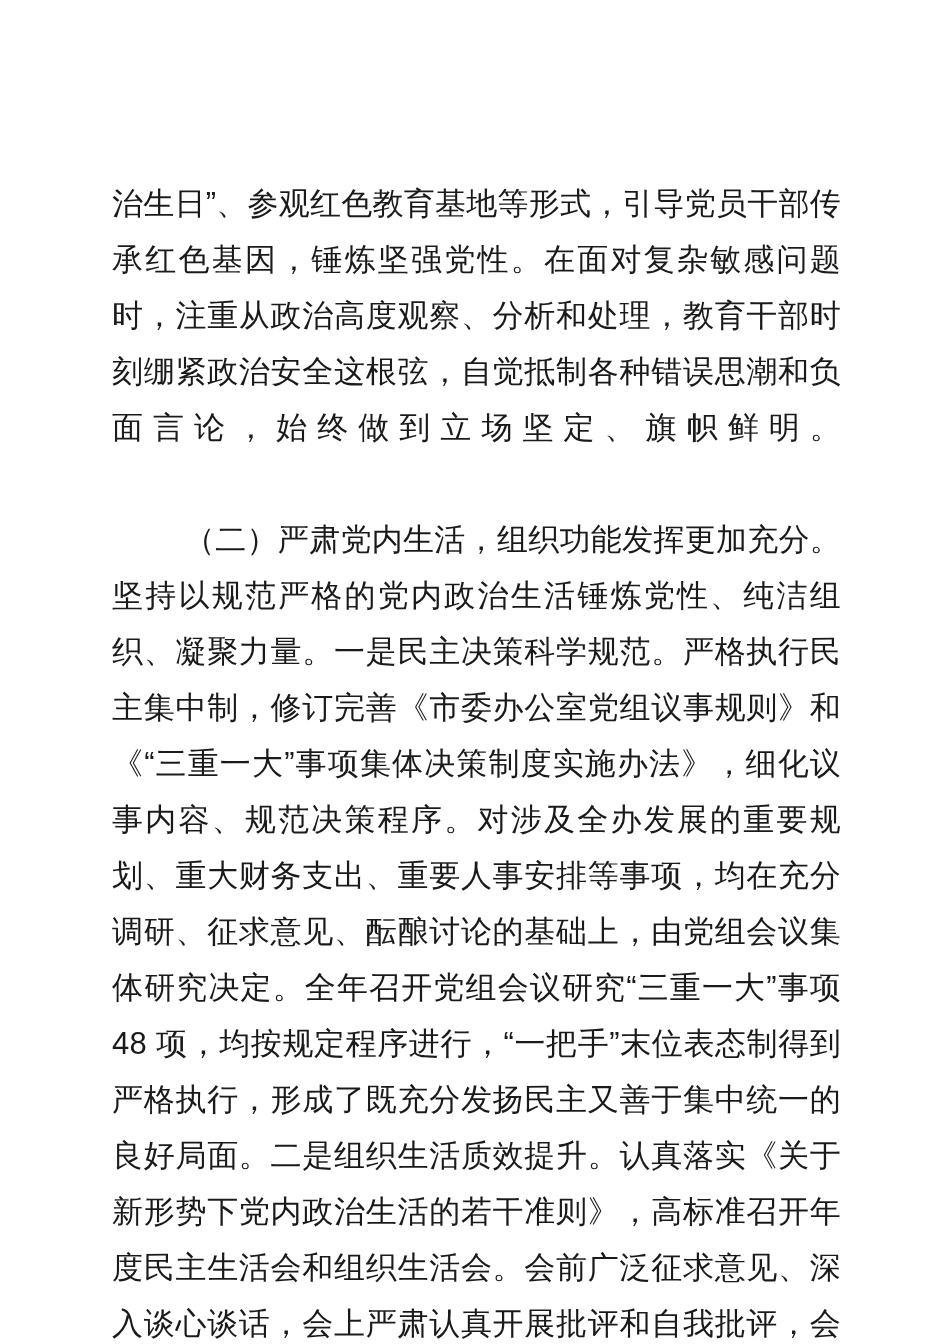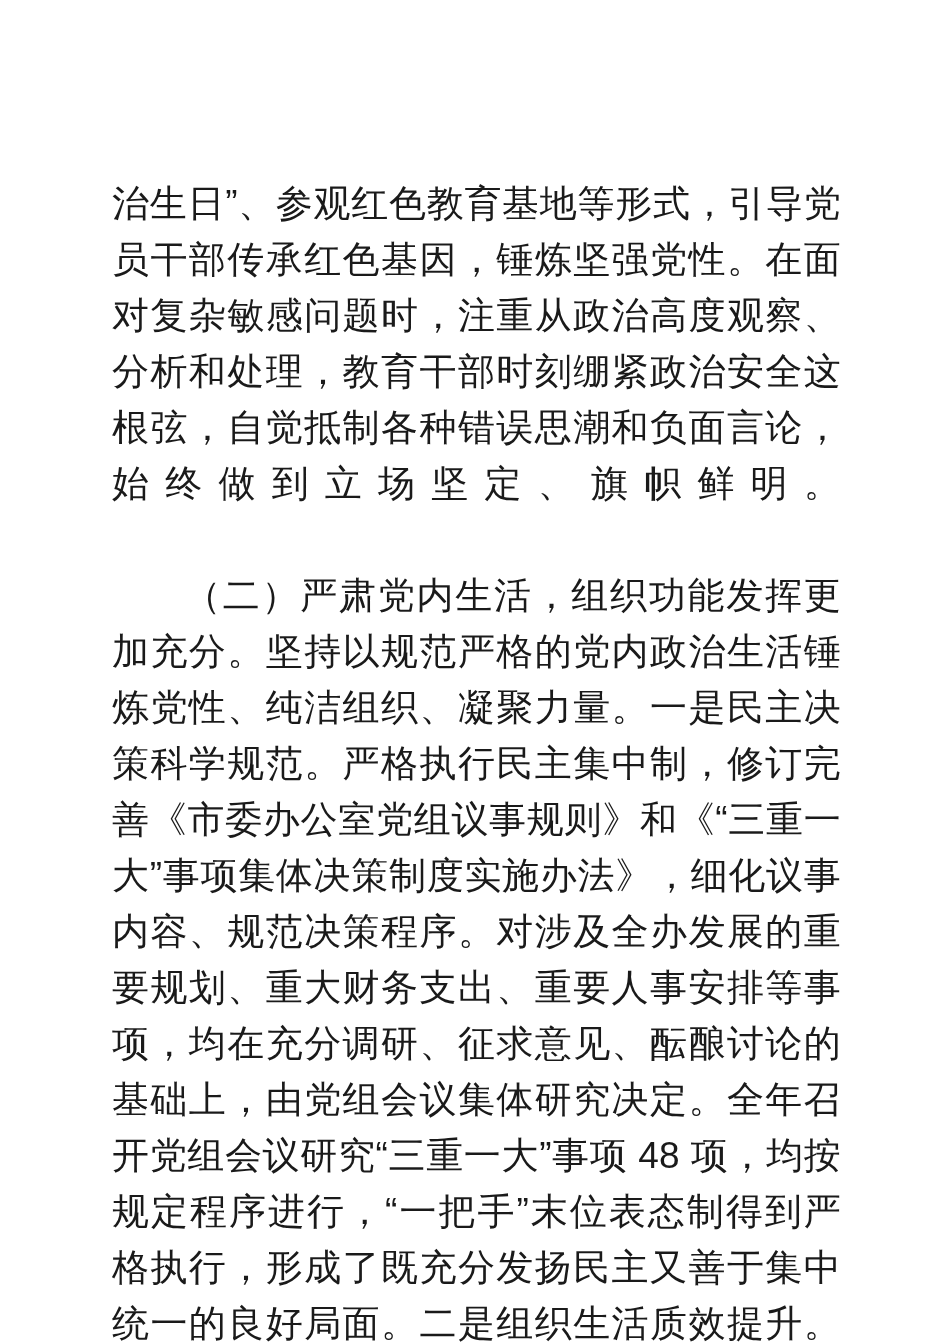--- a/index.html
+++ b/index.html
@@ -25,21 +25,21 @@
   #doc-body {
     position: absolute;
     left: 112px;
     top: 176px;
     width: 729px;
   }
 
   .para {
     margin: 0;
     color: #1a1a1a;
-    font-size: 37px;
+    font-size: 31px;
     line-height: 56px;
     letter-spacing: 0.2px;
     text-align: justify;
     text-justify: inter-character;
     word-break: break-all;
     white-space: pre-wrap;
     font-weight: 400;
     -webkit-font-smoothing: antialiased;
   }
 

